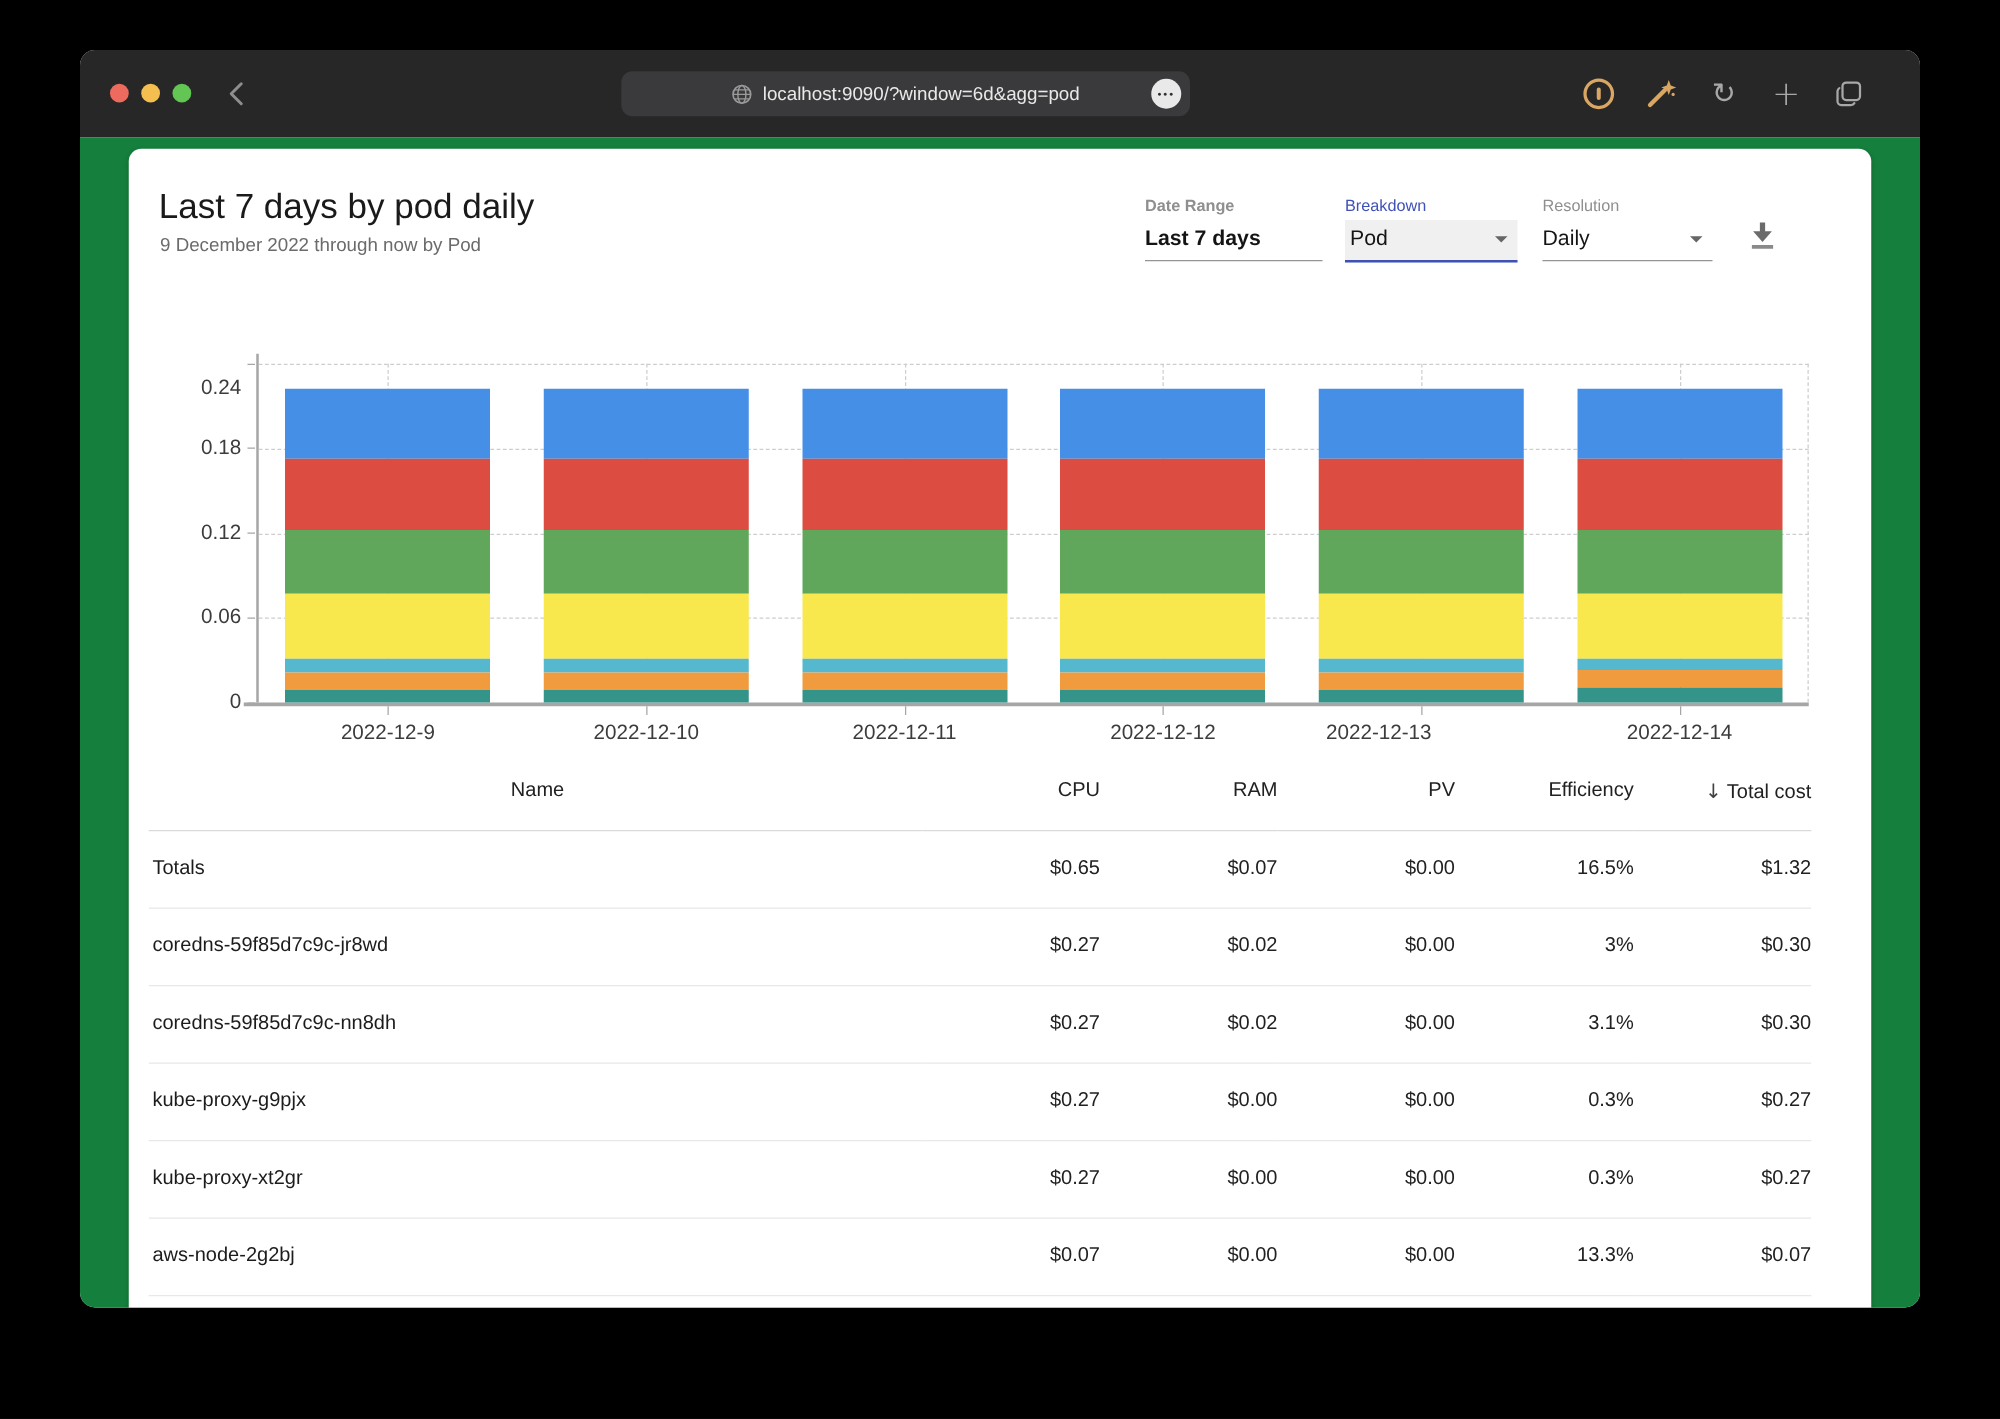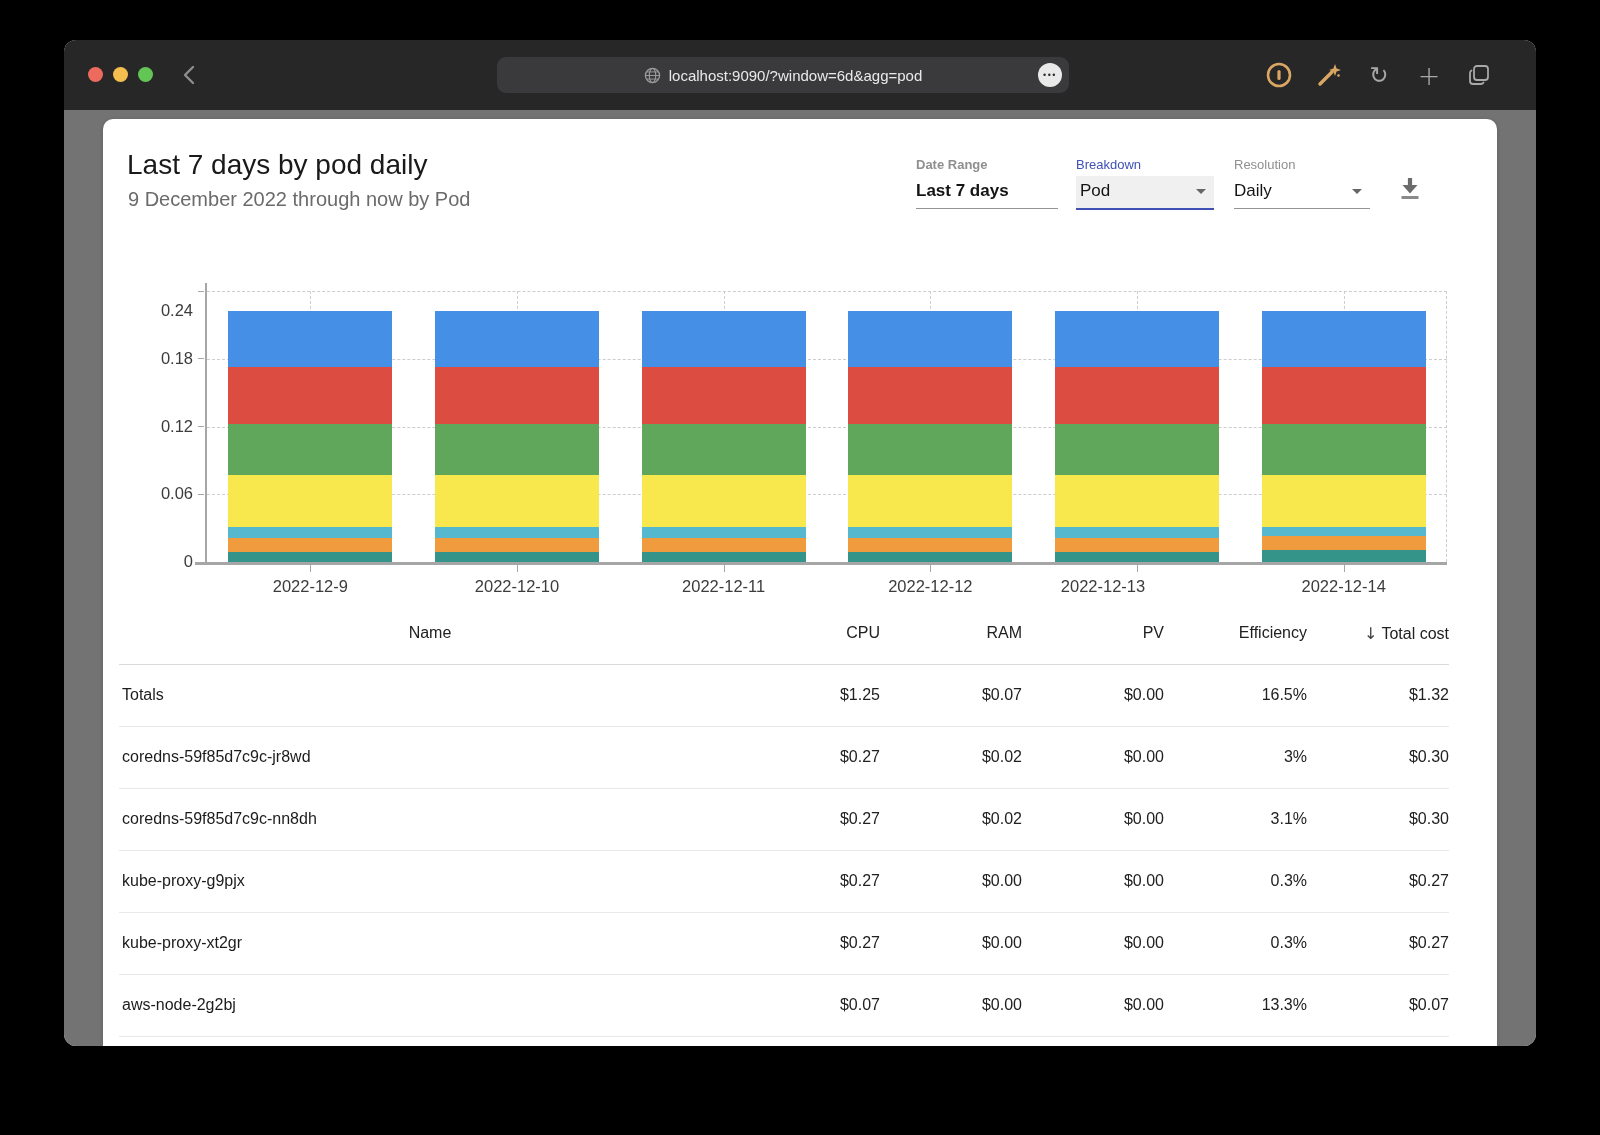--- a/index.html
+++ b/index.html
@@ -9,39 +9,39 @@
 
   
   .window { position:absolute; left:64px; top:40px; width:1472px; height:1006px;
             border-radius:12px; overflow:hidden; background:#efefef; }
 
   .toolbar { position:relative; height:70px; background:#272728; }
   .traffic { position:absolute; left:24px; top:27px; display:flex; gap:10px; }
   .light { width:15px; height:15px; border-radius:50%; }
   .back-btn { position:absolute; left:112px; top:22px; width:26px; height:26px;
               display:flex; align-items:center; justify-content:center; }
-  .url-bar { position:absolute; left:433px; top:17px; width:572px; height:36px;
+  .url-bar { position:absolute; left:433px; top:17px; width:455px; height:36px;
              background:#3a3a3c; border-radius:9px; display:flex; align-items:center;
              justify-content:center; }
   .url-text { color:#e9e9e9; font-size:15px; margin-left:8px; }
   .ellipsis-btn { position:absolute; right:7px; top:6px; width:24px; height:24px;
                   border-radius:50%; background:#e9e9e9; display:flex; align-items:center;
                   justify-content:center; font-size:9px; letter-spacing:1.5px; color:#2e2e2e; }
   .tb-icons { position:absolute; right:44px; top:0; height:70px; display:flex;
               align-items:center; gap:24px; }
   .tb-icon { width:26px; height:26px; display:flex; align-items:center; justify-content:center; }
   .glyph-icon { font-family:"DejaVu Sans",sans-serif; color:#a8a8a8; }
 
   
-  .page { position:relative; height:936px; background:#737373; }
+  .page { position:relative; height:936px; background:#15803d; }
   .card { position:absolute; left:39px; top:9px; width:1394px; height:1020px;
           background:#fff; border-radius:10px; box-shadow:0 1px 4px rgba(0,0,0,.18); }
 
   .page-title { position:absolute; left:24px; top:30px; font-size:28px; font-weight:400; color:#1a1a1a; }
-  .page-subtitle { position:absolute; left:25px; top:69px; font-size:20px; color:#6b6b6b; }
+  .page-subtitle { position:absolute; left:25px; top:69px; font-size:15px; color:#6b6b6b; }
 
   
   .field { position:absolute; top:38px; }
   .field-label { font-size:13px; color:#8f8f8f; display:block; }
   .field-value { position:relative; margin-top:4px; font-size:17px; color:#141414;
                  padding:5px 0 7px 0; border-bottom:1px solid #949494; }
   .field.focused .field-label { color:var(--accent); }
   .field.focused .field-value { background:#f0f0f0; border-bottom:2px solid var(--accent);
                                 padding-left:4px; }
   .dd-arrow { position:absolute; right:8px; top:13px; width:0; height:0;
@@ -296,21 +296,21 @@
                 <th>CPU</th>
                 <th>RAM</th>
                 <th>PV</th>
                 <th>Efficiency</th>
                 <th><span class="sort-arrow">↓</span>Total cost</th>
               </tr>
             </thead>
           <tbody id="tbody">
               <tr>
                 <td class="name-col">Totals</td>
-                <td>$1.25</td>
+                <td>$0.65</td>
                 <td>$0.07</td>
                 <td>$0.00</td>
                 <td>16.5%</td>
                 <td>$1.32</td>
               </tr>
               <tr>
                 <td class="name-col">coredns-59f85d7c9c-jr8wd</td>
                 <td>$0.27</td>
                 <td>$0.02</td>
                 <td>$0.00</td>

